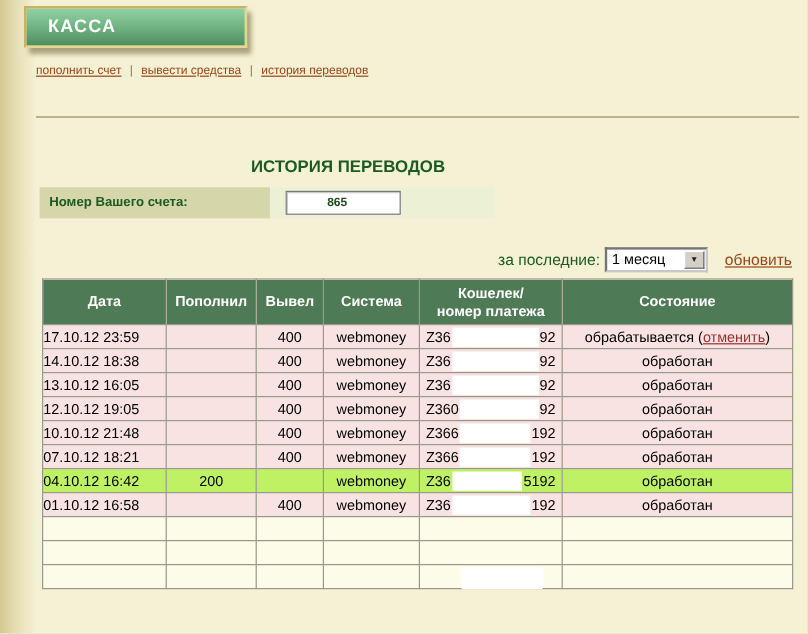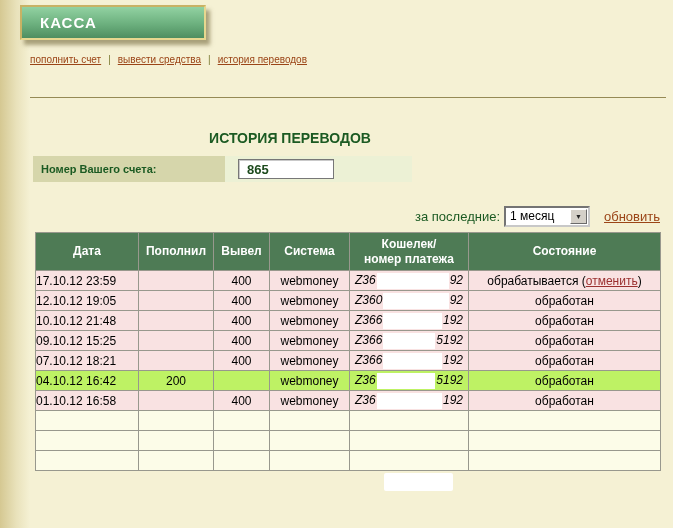--- a/index.html
+++ b/index.html
@@ -38,22 +38,22 @@
   
   .account-row { position:absolute; left:33px; top:156px; width:379px; height:26px; display:flex; }
   .account-label {
     width:192px; background:#d6d6ab; color:#1b5a22;
     font-size:11px; font-weight:bold; line-height:26px; padding-left:8px;
   }
   .account-value { flex:1; background:#ecf1d5; display:flex; align-items:center; }
   .account-input {
     margin-left:13px; width:96px; height:20px; background:#ffffff;
     border:1px solid #777777; box-shadow:inset 1px 1px 0 #c9c9c9;
-    display:flex; justify-content:flex-start; align-items:center;
-    padding:0 18px 0 8px; font-size:13px; font-weight:bold; color:#1c4a1c;
+    display:flex; justify-content:center; align-items:center;
+    padding:0 18px 0 8px; font-size:10px; font-weight:bold; color:#1c4a1c;
     cursor:text;
   }
   
   .filter-row {
     position:absolute; top:205px; right:13px; height:22px;
     display:flex; align-items:center; font-size:13px; color:#1b5a22;
   }
   .select-box {
     margin-left:4px; width:86px; height:21px; background:#ffffff;
     border:2px inset #c8c8c8; display:flex; align-items:center; cursor:pointer;
@@ -77,21 +77,21 @@
     height:38px; text-align:center; white-space:pre-line; line-height:1.25;
   }
   table.history td { height:20px; padding:0; }
   tr.pink td { background:#f9e2e2; }
   tr.lav  td { background:#bef264; }
   tr.empty td { background:#fcfce8; }
   .c-date { text-align:left; padding-left:6px; white-space:nowrap; }
   .c-num  { text-align:center; }
   .c-sys  { text-align:center; }
   .c-status { text-align:center; white-space:nowrap; }
-  .wallet-wrap { display:flex; align-items:flex-start; padding:0 5px;font-style:italic; }
+  .wallet-wrap { display:flex; align-items:center; padding:0 5px; }
   .w-blob { flex:1; height:16px; background:#ffffff; margin:0 1px; }
   .cancel-link { color:#9b3030; text-decoration:underline; cursor:pointer; }
   
   .blob-bottom {
     position:absolute; left:384px; top:473px; width:69px; height:18px;
     background:#ffffff; z-index:5; border-radius:2px;
   }
 </style>
 </head>
 <body>
@@ -159,20 +159,48 @@
         <td>
             <div class="wallet-wrap">
               <span>Z36</span>
               <span class="w-blob"></span>
               <span>92</span>
             </div>
           </td>
         <td class="c-status"><span>обрабатывается (</span><a class="cancel-link">отменить</a><span>)</span></td>
       </tr>
       <tr class="pink">
+        <td class="c-date">14.10.12 18:38</td>
+        <td class="c-num"></td>
+        <td class="c-num">400</td>
+        <td class="c-sys">webmoney</td>
+        <td>
+            <div class="wallet-wrap">
+              <span>Z36</span>
+              <span class="w-blob"></span>
+              <span>92</span>
+            </div>
+          </td>
+        <td class="c-status">обработан</td>
+      </tr>
+      <tr class="pink">
+        <td class="c-date">13.10.12 16:05</td>
+        <td class="c-num"></td>
+        <td class="c-num">400</td>
+        <td class="c-sys">webmoney</td>
+        <td>
+            <div class="wallet-wrap">
+              <span>Z36</span>
+              <span class="w-blob"></span>
+              <span>92</span>
+            </div>
+          </td>
+        <td class="c-status">обработан</td>
+      </tr>
+      <tr class="pink">
         <td class="c-date">12.10.12 19:05</td>
         <td class="c-num"></td>
         <td class="c-num">400</td>
         <td class="c-sys">webmoney</td>
         <td>
             <div class="wallet-wrap">
               <span>Z360</span>
               <span class="w-blob"></span>
               <span>92</span>
             </div>
@@ -182,34 +210,20 @@
       <tr class="pink">
         <td class="c-date">10.10.12 21:48</td>
         <td class="c-num"></td>
         <td class="c-num">400</td>
         <td class="c-sys">webmoney</td>
         <td>
             <div class="wallet-wrap">
               <span>Z366</span>
               <span class="w-blob"></span>
               <span>192</span>
-            </div>
-          </td>
-        <td class="c-status">обработан</td>
-      </tr>
-      <tr class="pink">
-        <td class="c-date">09.10.12 15:25</td>
-        <td class="c-num"></td>
-        <td class="c-num">400</td>
-        <td class="c-sys">webmoney</td>
-        <td>
-            <div class="wallet-wrap">
-              <span>Z366</span>
-              <span class="w-blob"></span>
-              <span>5192</span>
             </div>
           </td>
         <td class="c-status">обработан</td>
       </tr>
       <tr class="pink">
         <td class="c-date">07.10.12 18:21</td>
         <td class="c-num"></td>
         <td class="c-num">400</td>
         <td class="c-sys">webmoney</td>
         <td>

